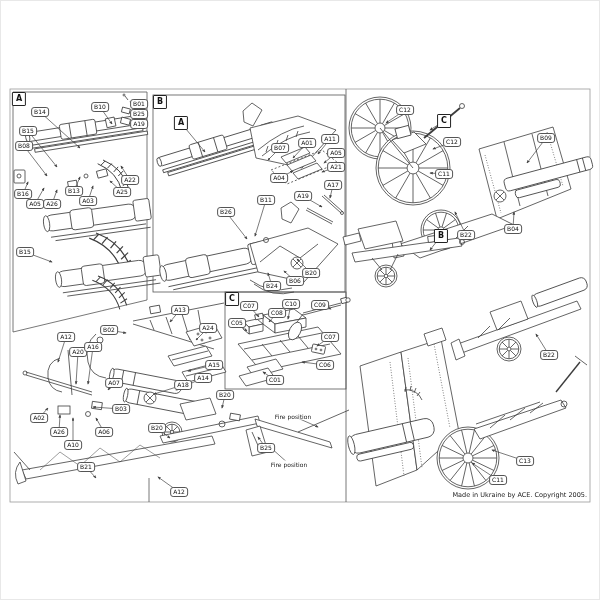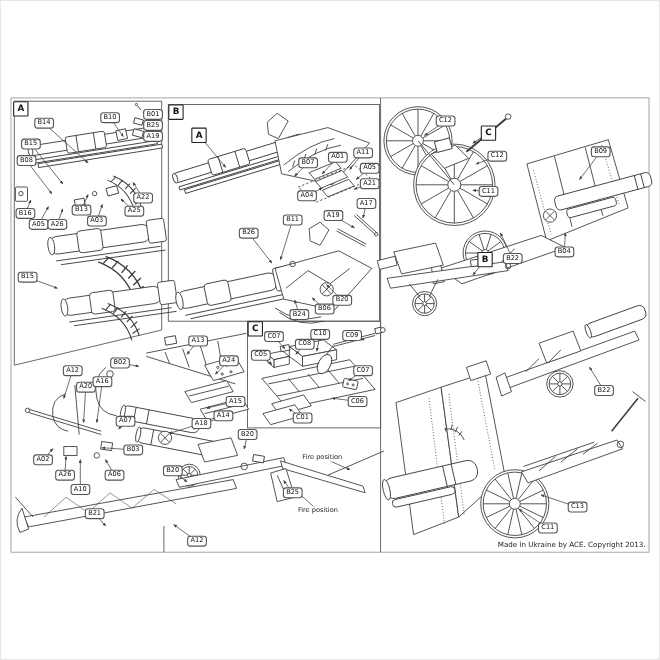--- a/index.html
+++ b/index.html
@@ -540,13 +540,13 @@
     <div class="pletter" style="left: 19px; top: 99px;">A</div>
     <div class="pletter" style="left: 160px; top: 102px;">B</div>
     <div class="pletter" style="left: 232px; top: 299px;">C</div>
     <div class="pletter" style="left: 181px; top: 123px;">A</div>
     <div class="pletter" style="left: 444px; top: 121px;">C</div>
     <div class="pletter" style="left: 441px; top: 236px;">B</div>
     <div class="note" style="left: 293px; top: 416px;">Fire position</div>
     <div class="note" style="left: 289px; top: 464px;">Fire position</div>
   </div>
 
-<div id="copyright">Made in Ukraine by ACE. Copyright 2013.</div>
+<div id="copyright">Made in Ukraine by ACE. Copyright 2005.</div>
 
 </body></html>

